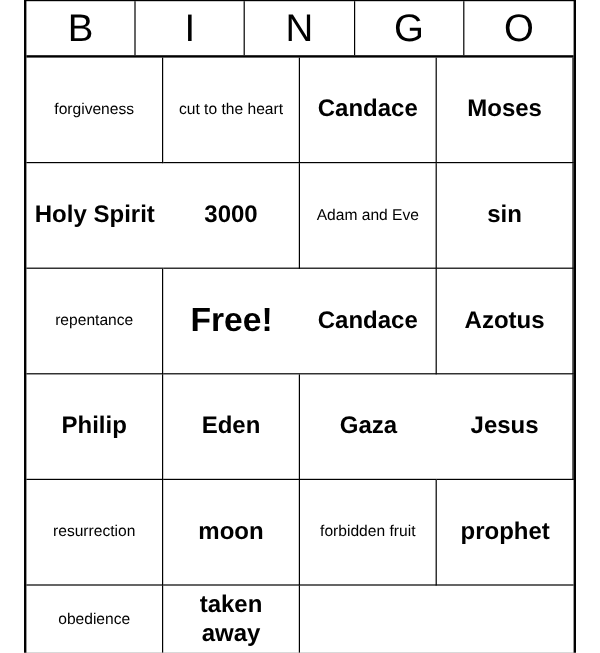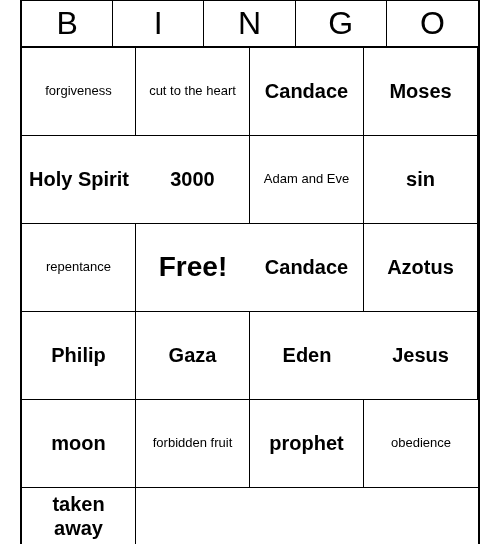--- a/index.html
+++ b/index.html
@@ -132,27 +132,30 @@
       <div class="bingo-cell">
         <span class="cell-text medium">Candace</span>
       </div>
       <div class="bingo-cell">
         <span class="cell-text medium">Azotus</span>
       </div>
       <div class="bingo-cell">
         <span class="cell-text medium">Philip</span>
       </div>
       <div class="bingo-cell">
+        <span class="cell-text large">Eden</span>
+      </div>
+      <div class="bingo-cell">
         <span class="cell-text large">Gaza</span>
       </div>
       <div class="bingo-cell">
-        <span class="cell-text large">Eden</span>
+        <span class="cell-text large">Jesus</span>
       </div>
       <div class="bingo-cell">
-        <span class="cell-text large">Jesus</span>
+        <span class="cell-text">resurrection</span>
       </div>
       <div class="bingo-cell">
         <span class="cell-text large">moon</span>
       </div>
       <div class="bingo-cell">
         <span class="cell-text">forbidden fruit</span>
       </div>
       <div class="bingo-cell">
         <span class="cell-text medium">prophet</span>
       </div>

